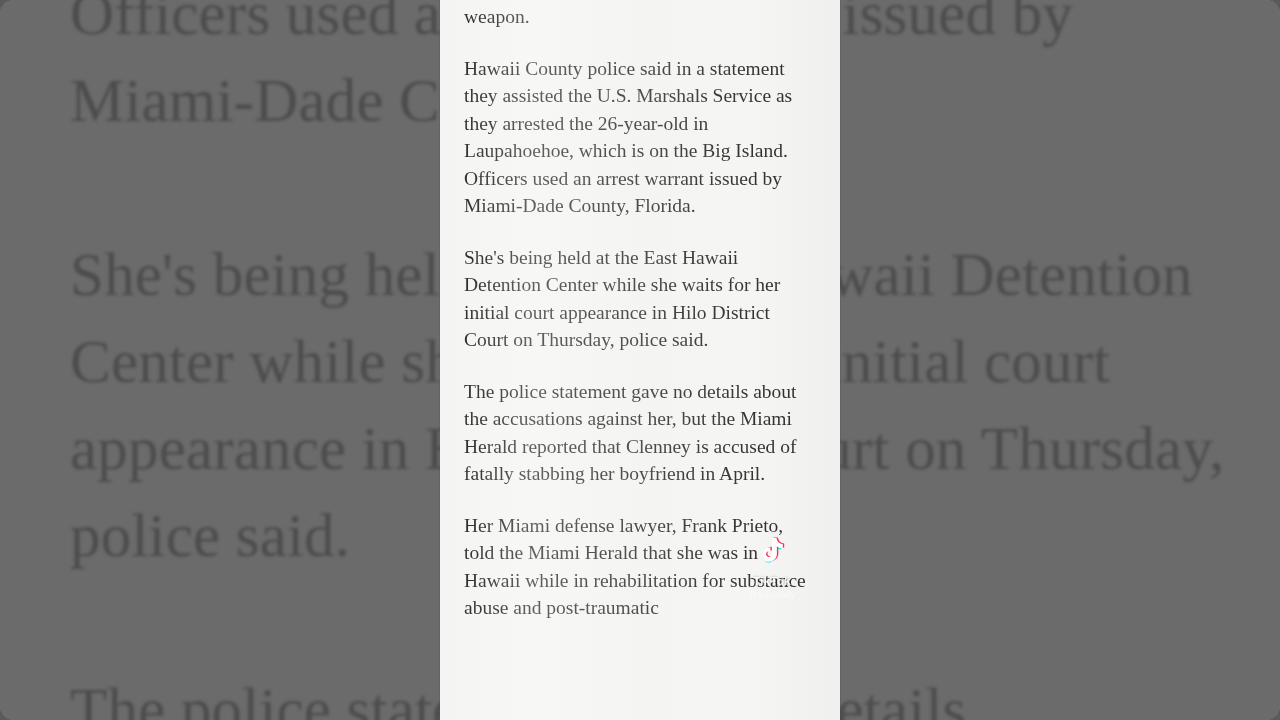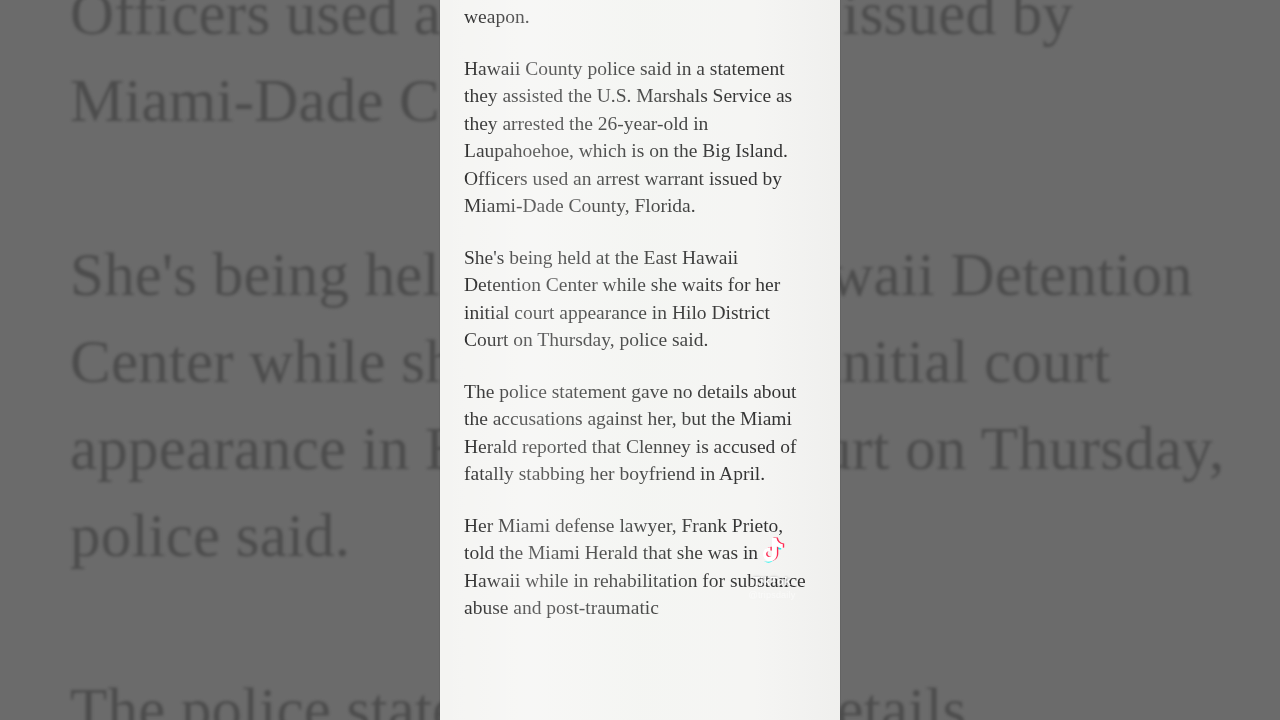--- a/index.html
+++ b/index.html
@@ -11,20 +11,21 @@
     background: #5a5a5a;
     font-family: "Liberation Serif", serif;
   }
 
   #stage {
     position: relative;
     width: 1280px;
     height: 720px;
     overflow: hidden;
     background: #6b6b6b;
+    border-radius: 14px;
   }
 
   
   #bg-layer {
     position: absolute;
     inset: 0;
     background: #8d8d8d;
     overflow: hidden;
   }
   #bg-text {

